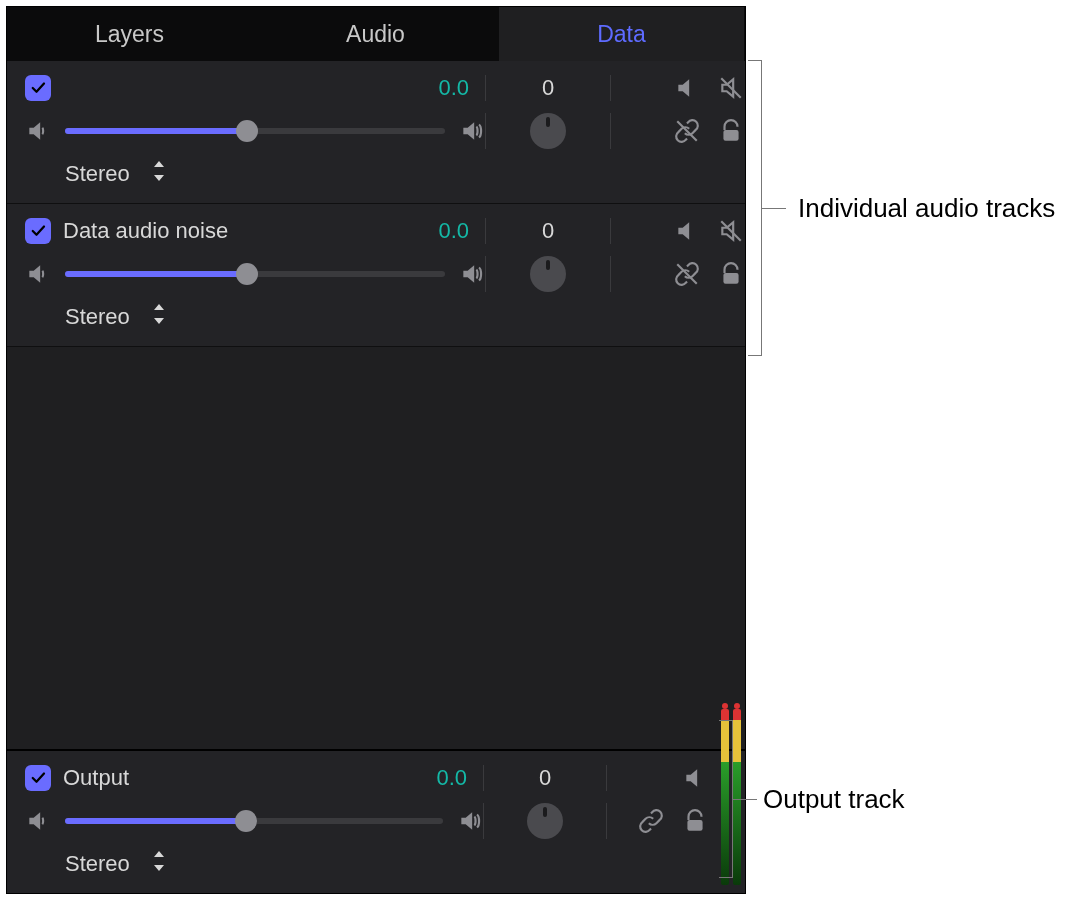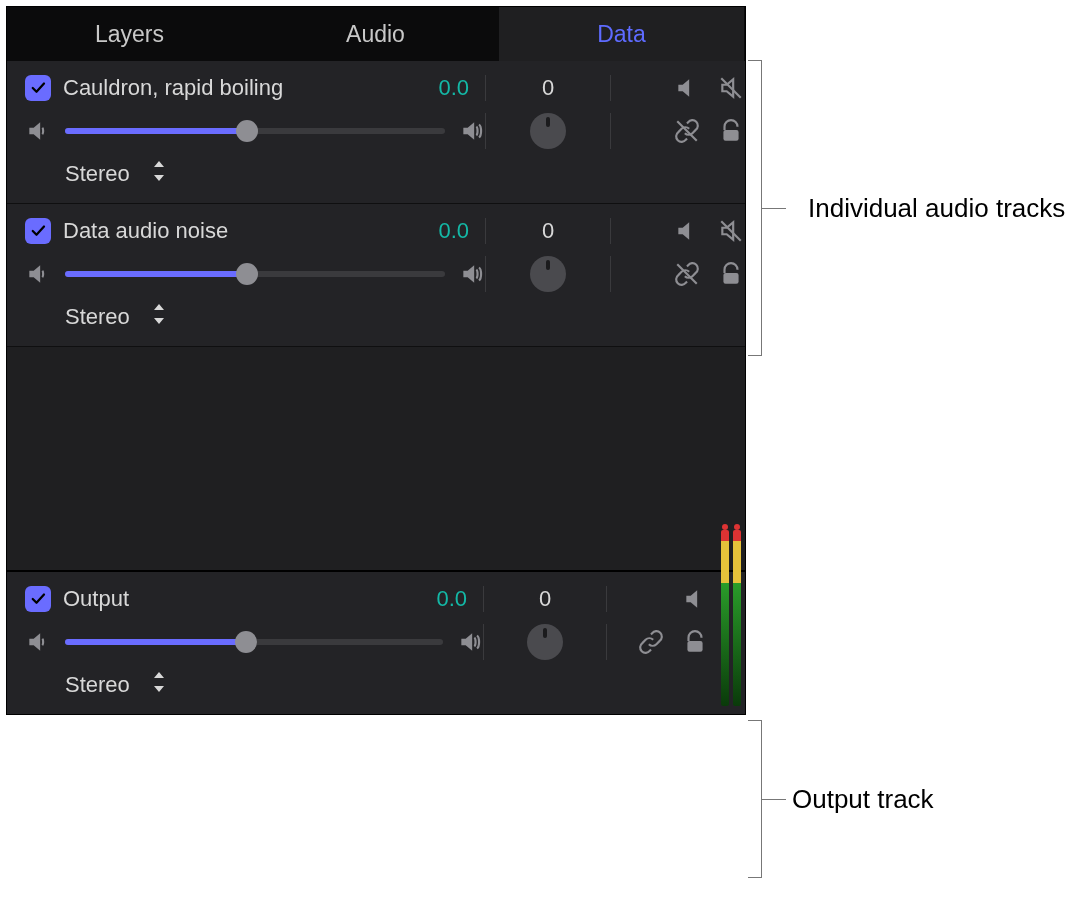--- a/index.html
+++ b/index.html
@@ -9,21 +9,21 @@
     width: 1072px;
     height: 912px;
     position: relative;
     font-size: 22px;
   }
   .panel {
     position: absolute;
     left: 6px;
     top: 6px;
     width: 740px;
-    height: 709px;
+    height: 888px;
     background: #1f1f21;
     border: 1px solid #000;
     display: flex;
     flex-direction: column;
     overflow: hidden;
   }
   .tabs {
     display: flex;
     height: 54px;
     background: #0b0b0c;
@@ -119,21 +119,20 @@
 
   <div class="track-list">
 
     <div class="track">
       <div class="row1-left">
         <div class="checkbox">
           <svg viewBox="0 0 24 24">
               <path d="M5 12l5 5L20 6" stroke="#000" stroke-width="3" fill="none" stroke-linecap="round" stroke-linejoin="round"></path>
             </svg>
         </div>
-        <div class="track-name">Cauldron, rapid boiling</div>
         <div class="level-val">0.0</div>
       </div>
       <div class="row1-mid">0</div>
       <div class="row1-right">
         <span class="icon">
             <svg viewBox="0 0 24 24" fill="currentColor">
               <path d="M4 9v6h4l6 5V4L8 9H4z"></path>
             </svg>
           </span>
         <span class="icon">
@@ -337,19 +336,19 @@
       <div class="meter-dot" style="left:17px"></div>
     </div>
     </div>
 
   </div>
 </div>
 
 <div class="callout" style="left:748px; top:60px;">
   <div class="bracket" style="height:296px"></div>
   <div class="bracket-line"></div>
-  <span style="margin-left:22px">Individual audio tracks</span>
+  <span style="margin-left:12px">Individual audio tracks</span>
 </div>
-<div class="callout" style="left:748px; top:720px;">
+<div class="callout" style="left:719px; top:720px;">
   <div class="bracket" style="height:158px"></div>
   <div class="bracket-line"></div>
   <span style="margin-left:6px">Output track</span>
 </div>
 
 </body></html>

